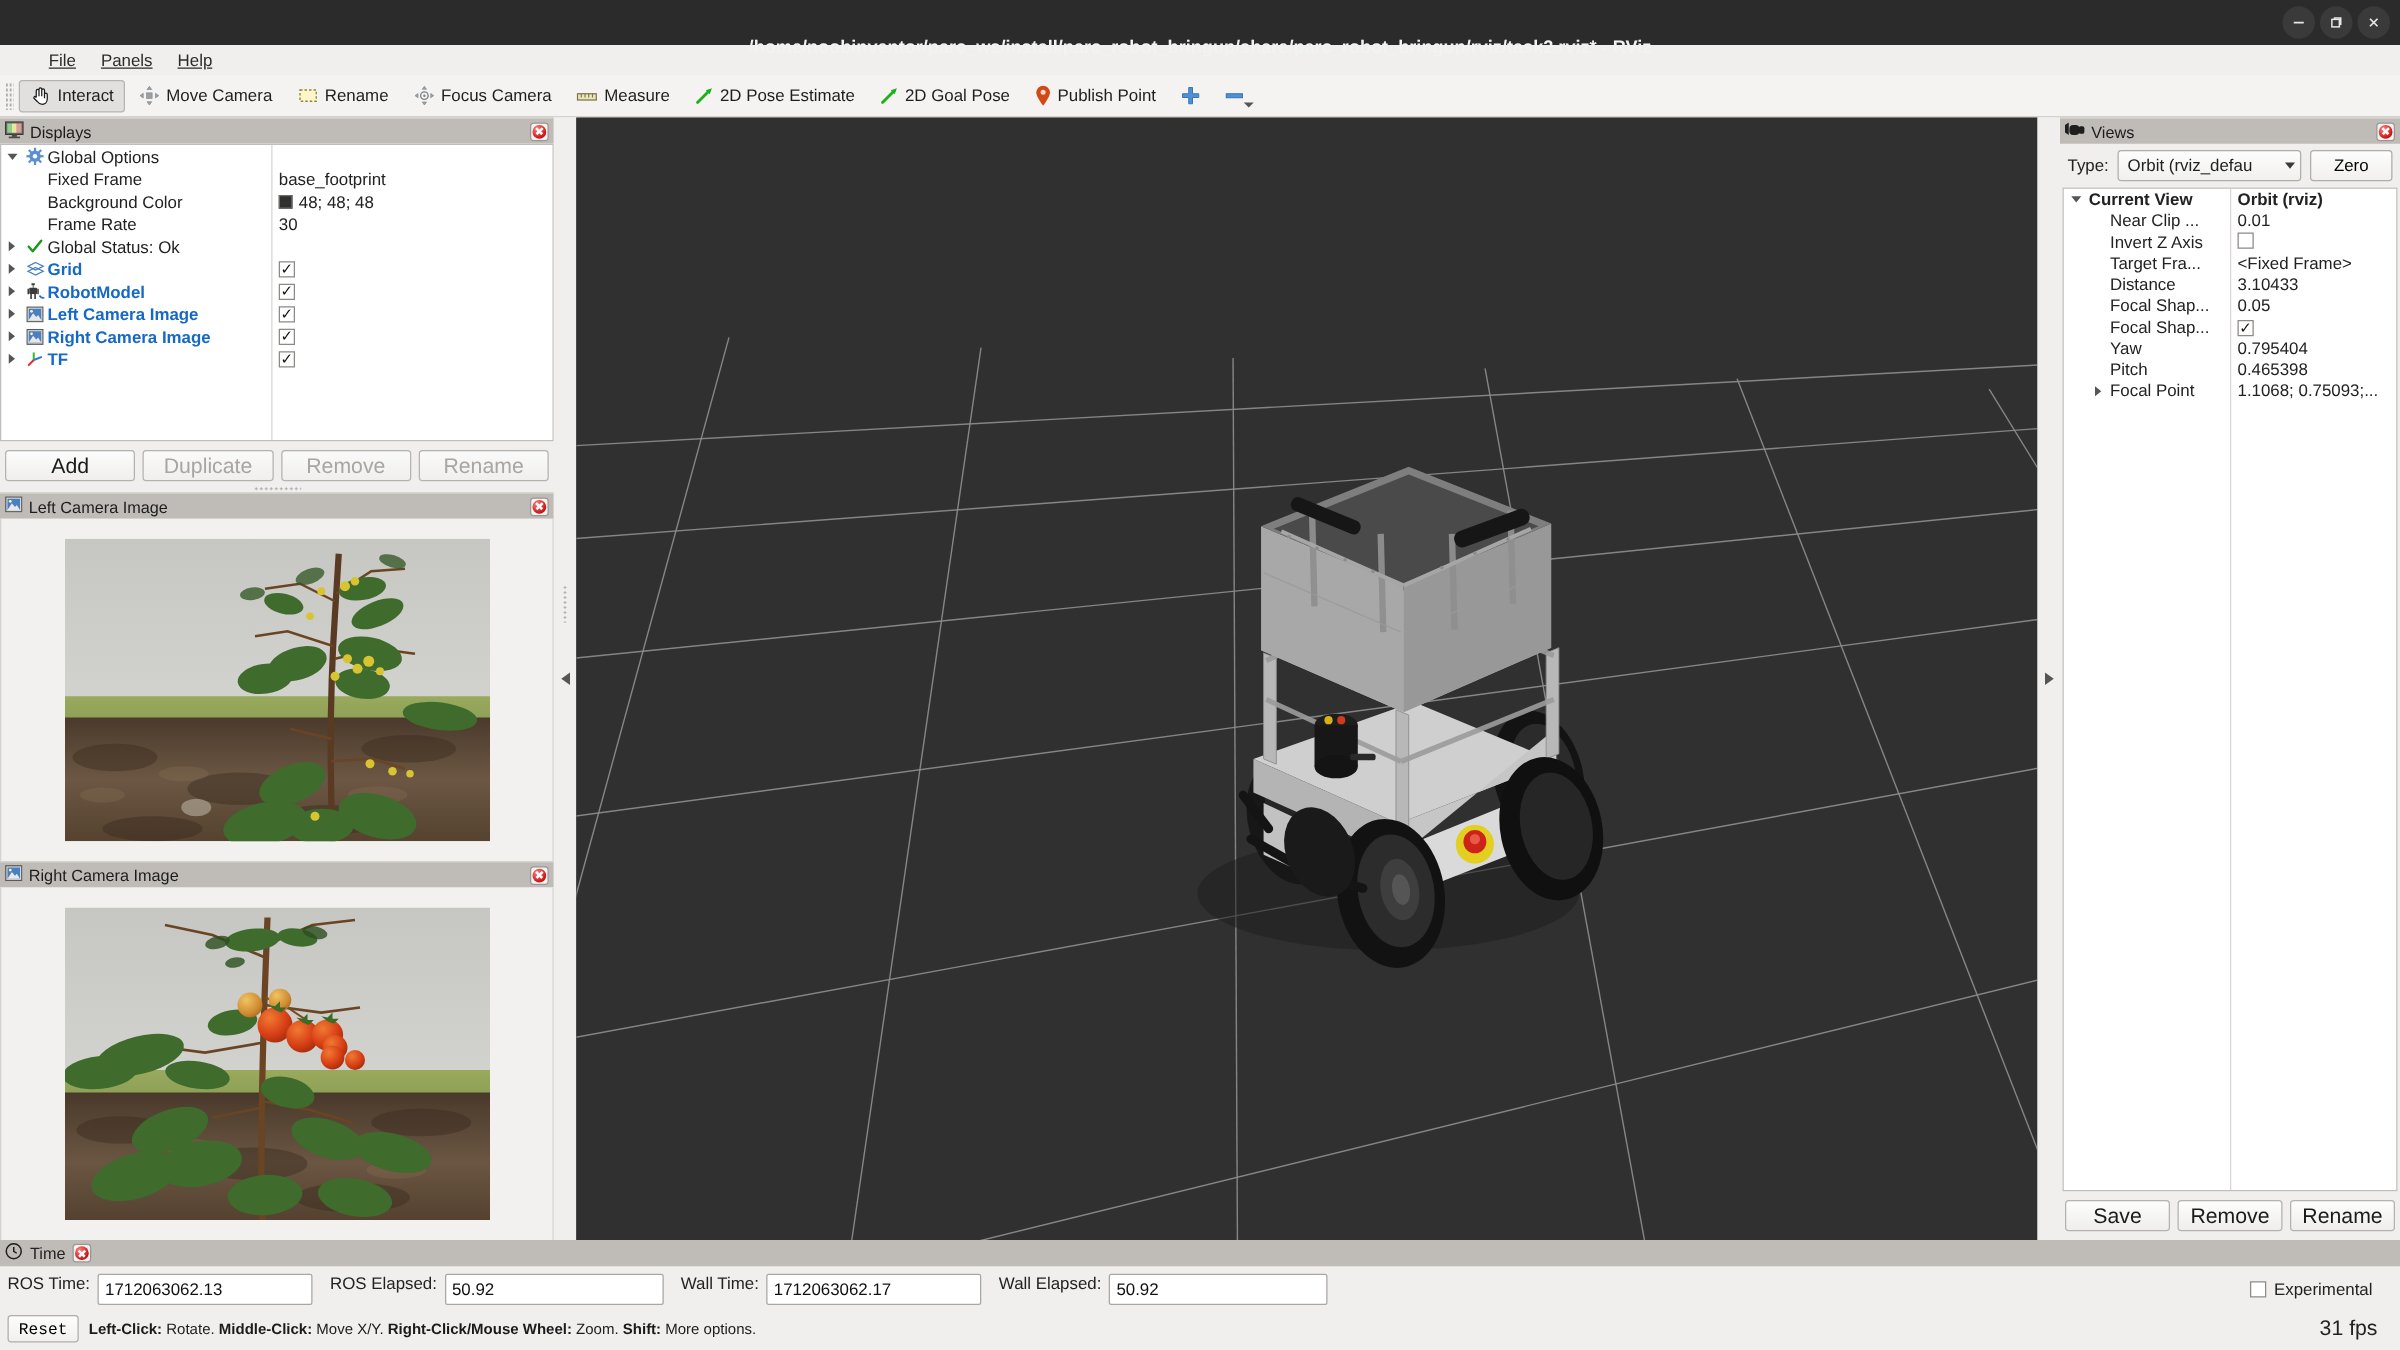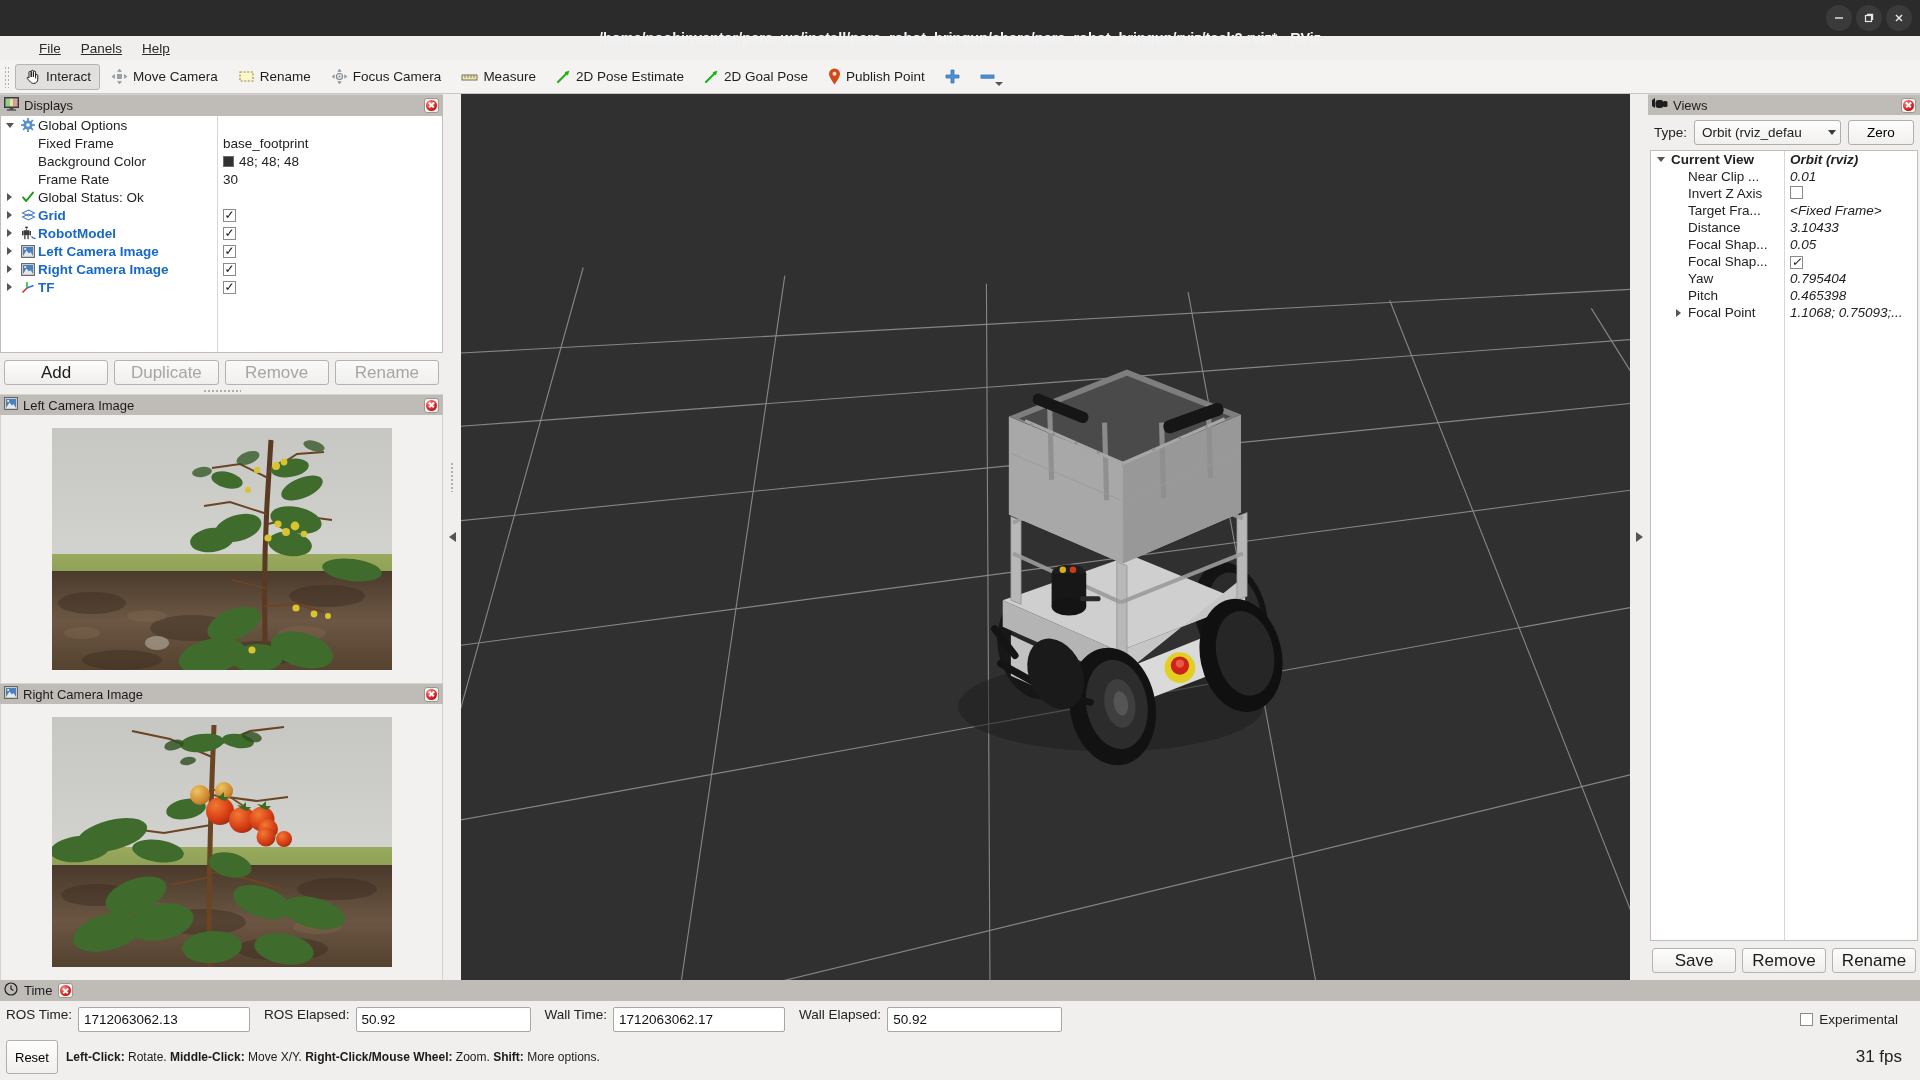--- a/index.html
+++ b/index.html
@@ -146,40 +146,40 @@
      border-top: 5px solid #3a3a3a; margin-left: 4px; flex:0 0 auto;}
   .zero-btn { width: 66px; height: 25px; border: 1px solid #b0adaa; border-radius: 3px;
      background: linear-gradient(#fdfdfd, #f1f0ee); font-size: 13.5px; cursor:pointer; font-family: inherit; }
   .views-body { flex: 1 1 auto; background: #fff; border: 1px solid #c0bdba; margin: 0 2px; position: relative;
      overflow: hidden; min-height: 0; }
   .views-colsplit { position:absolute; left: 133px; top:0; bottom:0; width:1px; background:#d9d6d3; }
   .vrow { display:flex; align-items:center; height: 17px; font-size: 13.5px; position: relative; }
   .vrow .varrow { width: 20px; flex:0 0 20px; display:flex; align-items:center; justify-content:center; cursor:pointer; }
   .vrow .vlabel { white-space: nowrap; }
   .vrow .vlabel.bold { font-weight: bold; }
-  .vrow .vval { position:absolute; left: 139px; white-space: nowrap; font-style: italic; }
+  .vrow .vval { position:absolute; left: 139px; white-space: nowrap; }
   .vrow .vval.bold { font-weight: bold; }
   .vindent { padding-left: 37px; }
   .views-btnrow { display:flex; gap: 6px; padding: 7px 4px; }
 
   
   .timepanel { flex: 0 0 auto; background: #f0efee; }
   .time-title { height: 21px; background: #bfbcb8; display:flex; align-items:center; gap: 6px;
      padding: 0 4px; font-size: 13px; position: relative; }
   .time-fields { display:flex; align-items:center; gap: 0; padding: 6px 6px; }
   .tfield { display:flex; gap: 6px; }
   .tfield .flabel { font-size: 13.5px; white-space:nowrap; }
   .tinput { height: 25px; border: 1px solid #a9a6a3; background: #fff; border-radius: 2px;
      padding: 0 5px; font-size: 13.5px; font-family: inherit; color:#111; }
   .tin-long { width: 172px; }
   .tin-short { width: 175px; }
   .expbox { margin-left: auto; display:flex; align-items:center; gap: 6px; padding-right: 16px; font-size: 13.5px; }
   .statusbar { display:flex; align-items:center; gap: 8px; padding: 2px 6px 6px 6px; }
-  .reset-btn { height: 34px; padding: 0 8px; border: 1px solid #b0adaa; border-radius: 3px;
-     background: linear-gradient(#fdfdfd, #f1f0ee); font-size: 13px; cursor:pointer; font-family: Liberation Sans, sans-serif; }
+  .reset-btn { height: 22px; padding: 0 8px; border: 1px solid #b0adaa; border-radius: 3px;
+     background: linear-gradient(#fdfdfd, #f1f0ee); font-size: 13px; cursor:pointer; font-family: Liberation Mono, monospace; }
   .hint { font-size: 12px; color: #1b1b1b; }
   .hint b { font-weight: bold; }
   .fps { margin-left: auto; font-size: 17px; padding-right: 12px; }
 </style>
 </head>
 <body>
 
 <div id="app">
 
   <div class="titlebar">

